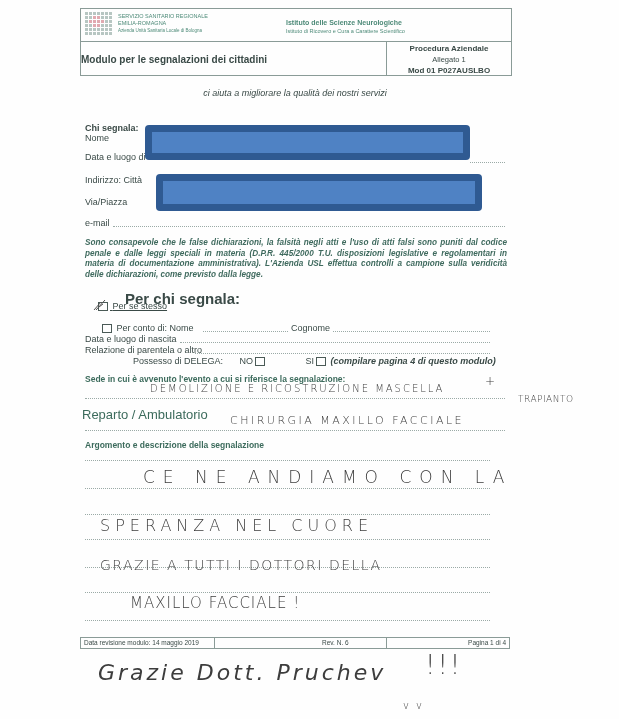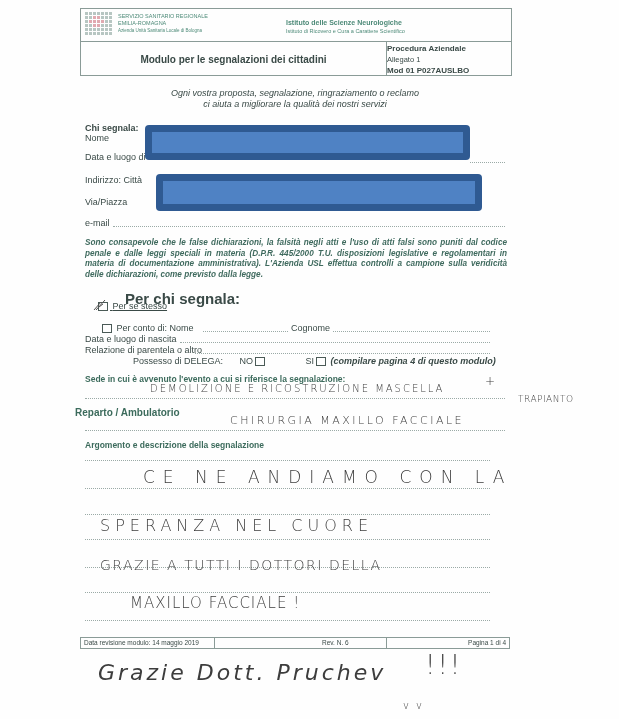--- a/index.html
+++ b/index.html
@@ -75,30 +75,29 @@
     <div class="abs green" style="left:37px; top:4px; font-size:5.5px; line-height:7px; color:#4d8a78;">
       <div>SERVIZIO SANITARIO REGIONALE</div>
       <div>EMILIA-ROMAGNA</div>
       <div style="font-size:4.5px;">Azienda Unità Sanitaria Locale di Bologna</div>
     </div>
     <div class="abs" style="left:205px; top:10px; line-height:8px; color:#4d8a78;">
       <div style="font-size:7px; font-weight:bold;">Istituto delle Scienze Neurologiche</div>
       <div style="font-size:5.5px;">Istituto di Ricovero e Cura a Carattere Scientifico</div>
     </div>
 
-    <div class="abs dark" style="left:0; width:305px; top:45px; text-align:center; font-size:10px; font-weight:bold;">Modulo per le segnalazioni dei cittadini</div>
-    <div class="abs dark" style="left:306px; right:0; top:34px; text-align:left; font-size:8px; line-height:11px;">
+    <div class="abs dark" style="left:0; width:305px; top:45px; font-size:10px; font-weight:bold;">Modulo per le segnalazioni dei cittadini</div>
+    <div class="abs dark" style="left:306px; right:0; top:34px; text-align:center; font-size:8px; line-height:11px;">
       <div style="font-weight:bold;">Procedura Aziendale</div>
       <div style="font-size:7.5px;">Allegato 1</div>
       <div style="font-weight:bold;">Mod 01 P027AUSLBO</div>
     </div>
   </div>
 
   <div class="abs dark" style="left:80px; width:430px; top:88px; text-align:center; font-size:9px; font-style:italic; line-height:11px;">
-    <div>Ogni vostra proposta, segnalazione, ringraziamento o reclamo</div>
     <div>ci aiuta a migliorare la qualità dei nostri servizi</div>
   </div>
 
   <div class="abs dark" style="left:85px; top:123px; font-size:9px; font-weight:bold;">Chi segnala:</div>
   <div class="abs dark small" style="left:85px; top:133px; width:420px;">
     <span>Nome</span>
   </div>
   <div class="abs dark small" style="left:85px; top:152px; width:420px;">
     <span>Data e luogo di nascita</span>
   </div>
@@ -152,21 +151,21 @@
     <span style="margin-left:36px;">SI</span><span class="cb"></span>
     <span style="font-style:italic; font-weight:bold;">(compilare pagina 4 di questo modulo)</span>
   </div>
 
   <div class="abs green" style="left:85px; top:374px; font-size:8.5px; font-weight:bold;">Sede in cui è avvenuto l'evento a cui si riferisce la segnalazione:</div>
   <div class="abs dots" style="left:85px; top:398px; width:420px;"></div>
   <div class="abs hand" style="left:150px; top:383px; font-size:10px;">DEMOLIZIONE E RICOSTRUZIONE MASCELLA</div>
   <div class="abs hand" style="left:485px; top:374px; font-size:12px;">+</div>
   <div class="abs hand" style="left:518px; top:394px; font-size:9px; letter-spacing:0.5px;">TRAPIANTO</div>
 
-  <div class="abs green" style="left:75px; top:407px; font-size:10px; font-weight:bold;">Reparto / Ambulatorio</div>
+  <div class="abs green" style="left:82px; top:407px; font-size:13px; font-weight:normal;">Reparto / Ambulatorio</div>
   <div class="abs dots" style="left:85px; top:430px; width:420px;"></div>
   <div class="abs green" style="left:85px; top:440px; font-size:8.5px; font-weight:bold;">Argomento e descrizione della segnalazione</div>
 
   <div class="abs hand" style="left:230px; top:414px; font-size:11px; letter-spacing:2.5px;">CHIRURGIA MAXILLO FACCIALE</div>
   <div class="abs dots" style="left:85px; top:460px; width:405px;"></div>
   <div class="abs dots" style="left:85px; top:488px; width:405px;"></div>
   <div class="abs dots" style="left:85px; top:514px; width:405px;"></div>
   <div class="abs dots" style="left:85px; top:539px; width:405px;"></div>
   <div class="abs dots" style="left:85px; top:567px; width:405px;"></div>
   <div class="abs dots" style="left:85px; top:592px; width:405px;"></div>

